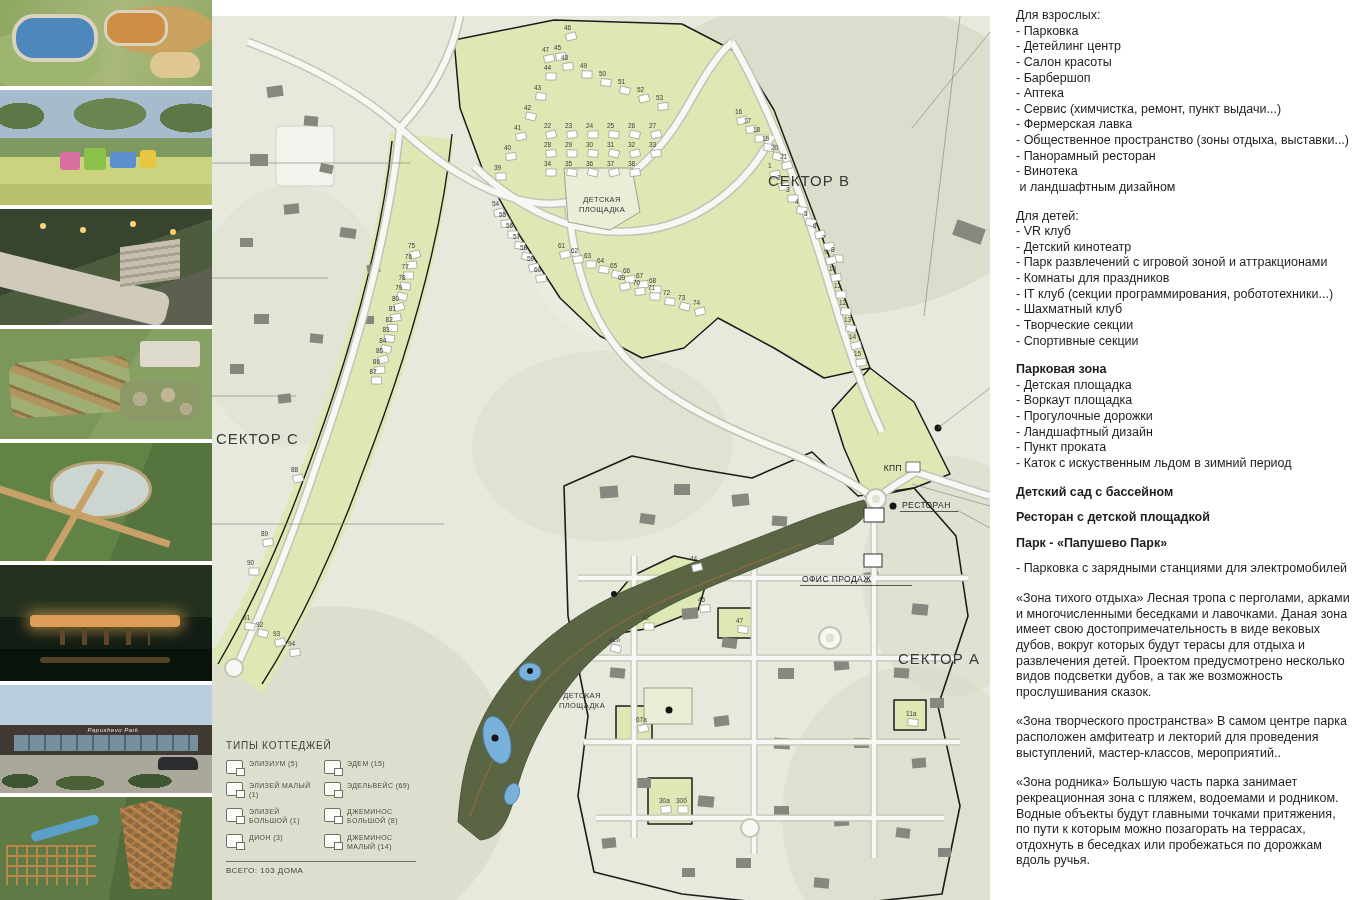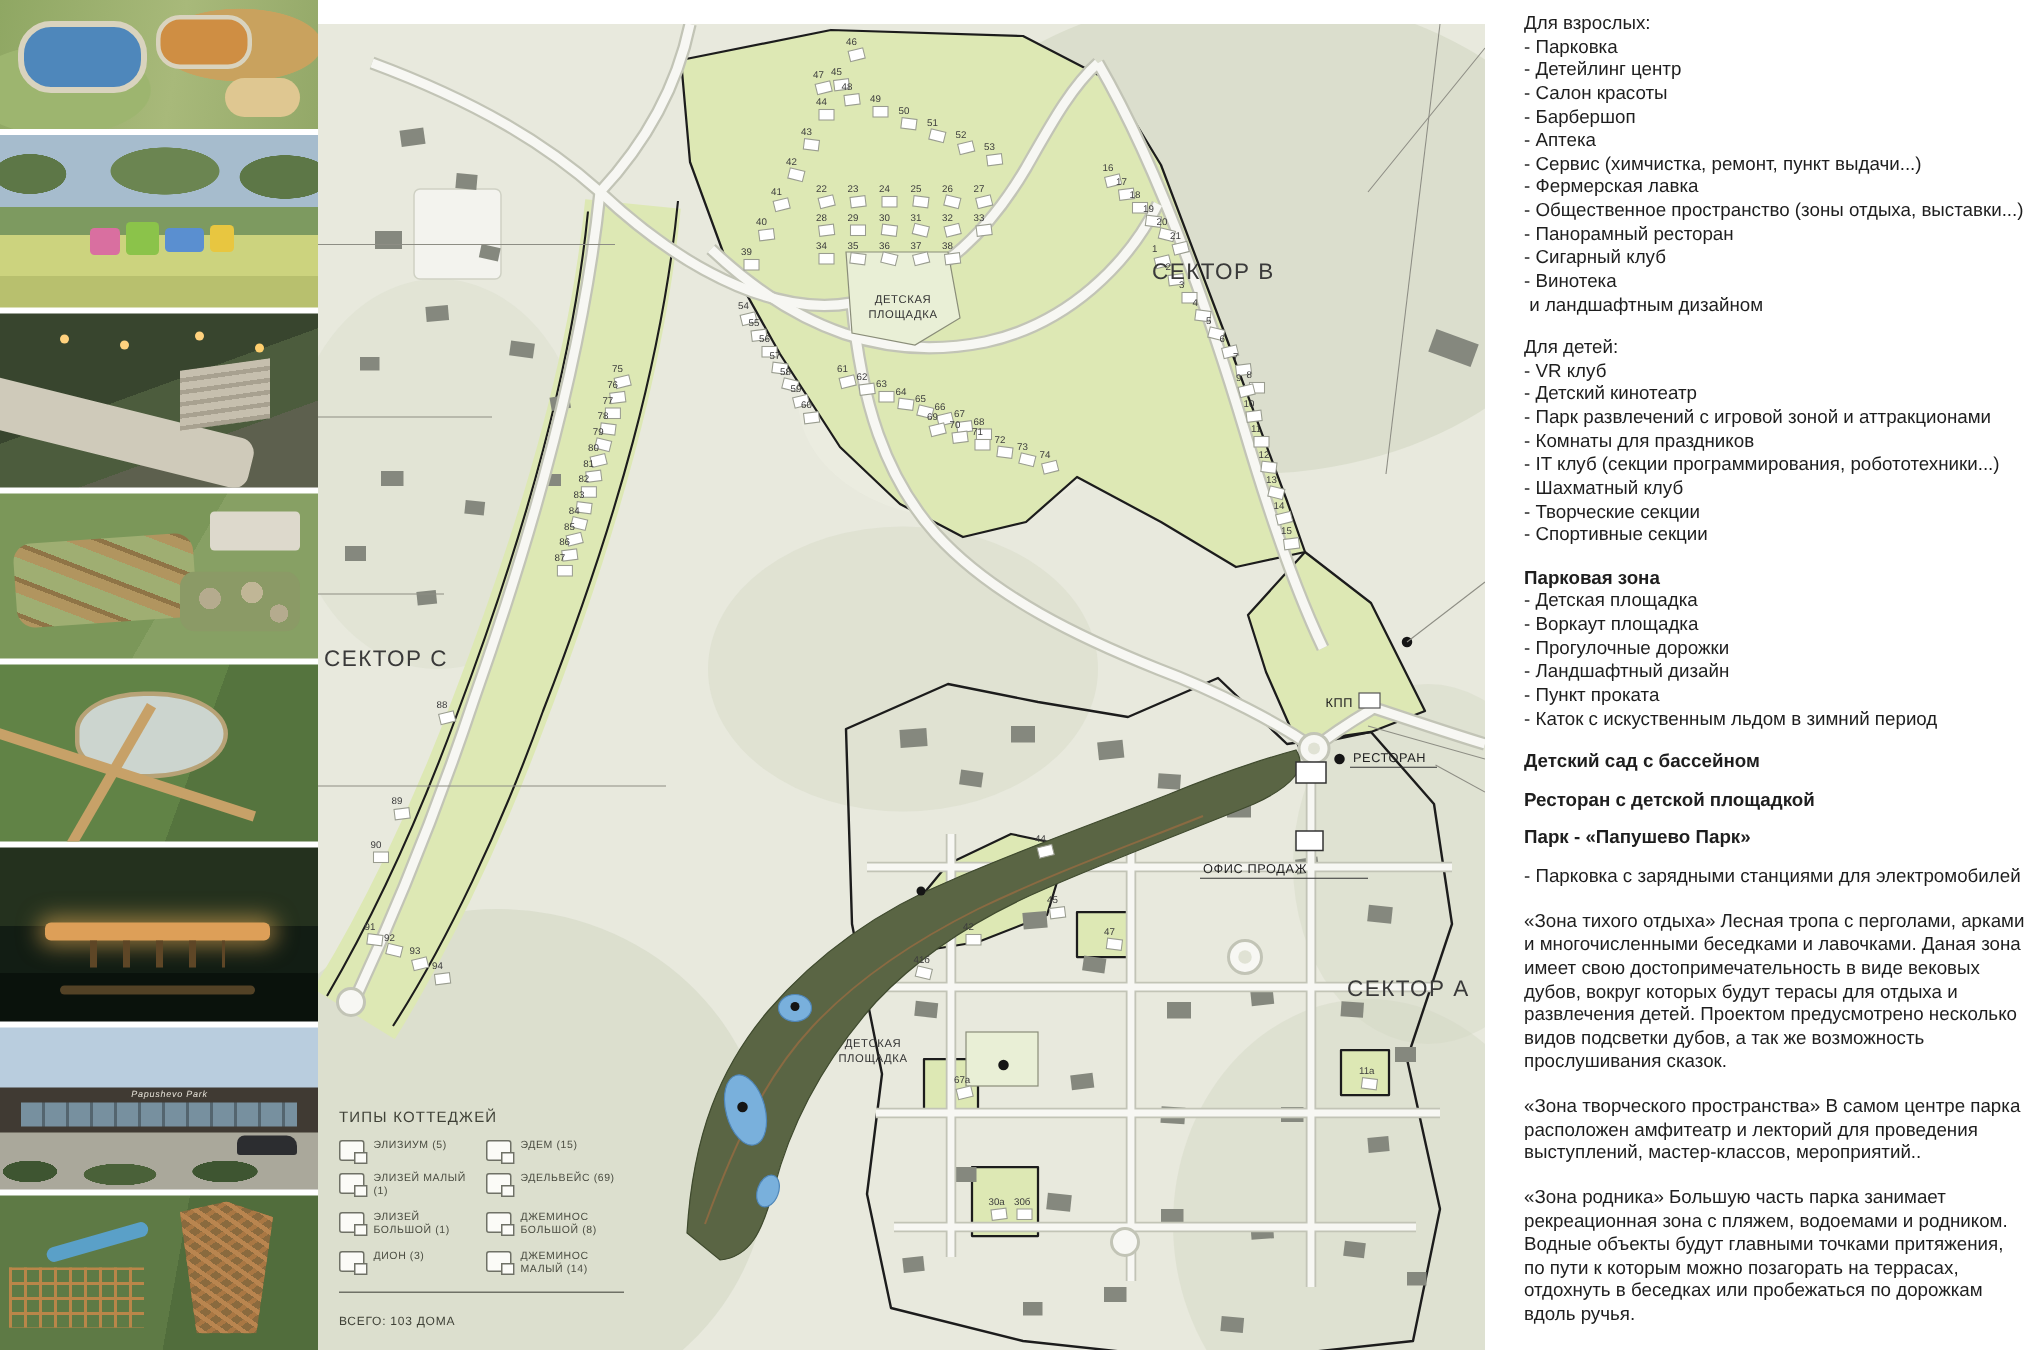--- a/index.html
+++ b/index.html
@@ -68,21 +68,21 @@
   .dot{fill:#151515;}
 
   
   .legend{position:absolute;left:14px;top:724px;width:190px;color:#44463c;}
   .legend-title{font-size:10px;letter-spacing:.8px;color:#3f4137;margin-bottom:8px;}
   .legend-grid{display:grid;grid-template-columns:1fr 1fr;gap:7px 6px;}
   .legend-item{display:flex;align-items:flex-start;gap:6px;}
   .legend-icon{width:15px;height:12px;flex:none;background:#fbfbf7;border:1.2px solid #6f7166;border-radius:2px;position:relative;margin-top:1px;}
   .legend-icon:after{content:"";position:absolute;right:-3px;bottom:-3px;width:7px;height:6px;background:#fbfbf7;border:1.2px solid #6f7166;}
   .legend-label{font-size:7px;letter-spacing:.4px;line-height:1.35;color:#4a4c41;}
-  .legend-total{font-size:8px;letter-spacing:.5px;border-top:1px solid #6f7166;margin-top:9px;padding-top:14px;color:#3f4137;}
+  .legend-total{font-size:8px;letter-spacing:.5px;border-top:1px solid #6f7166;margin-top:9px;padding-top:4px;color:#3f4137;}
 
   
   .info-panel{width:370px;flex:none;padding:8px 8px 0 26px;box-sizing:border-box;
               font-size:12.5px;line-height:1.25;color:#1e1e1e;overflow:hidden;}
   .sec{margin-bottom:13px;}
   .sec-h{margin:0;}
   .sec-h.bold{font-weight:bold;}
   .list-line{white-space:pre-wrap;}
   .bold-line{font-weight:bold;margin-bottom:10px;}
   .para{margin-bottom:14px;}
@@ -785,21 +785,20 @@
       <div>
           <div class="list-line">- Парковка</div>
           <div class="list-line">- Детейлинг центр</div>
           <div class="list-line">- Салон красоты</div>
           <div class="list-line">- Барбершоп</div>
           <div class="list-line">- Аптека</div>
           <div class="list-line">- Сервис (химчистка, ремонт, пункт выдачи...)</div>
           <div class="list-line">- Фермерская лавка</div>
           <div class="list-line">- Общественное пространство (зоны отдыха, выставки...)</div>
           <div class="list-line">- Панорамный ресторан</div>
-          <div class="list-line">- Сигарный клуб</div>
           <div class="list-line">- Винотека</div>
           <div class="list-line"> и ландшафтным дизайном</div>
         </div>
     </div>
     <div class="sec">
       <div class="sec-h">Для детей:</div>
       <div>
           <div class="list-line">- VR клуб</div>
           <div class="list-line">- Детский кинотеатр</div>
           <div class="list-line">- Парк развлечений с игровой зоной и аттракционами</div>

